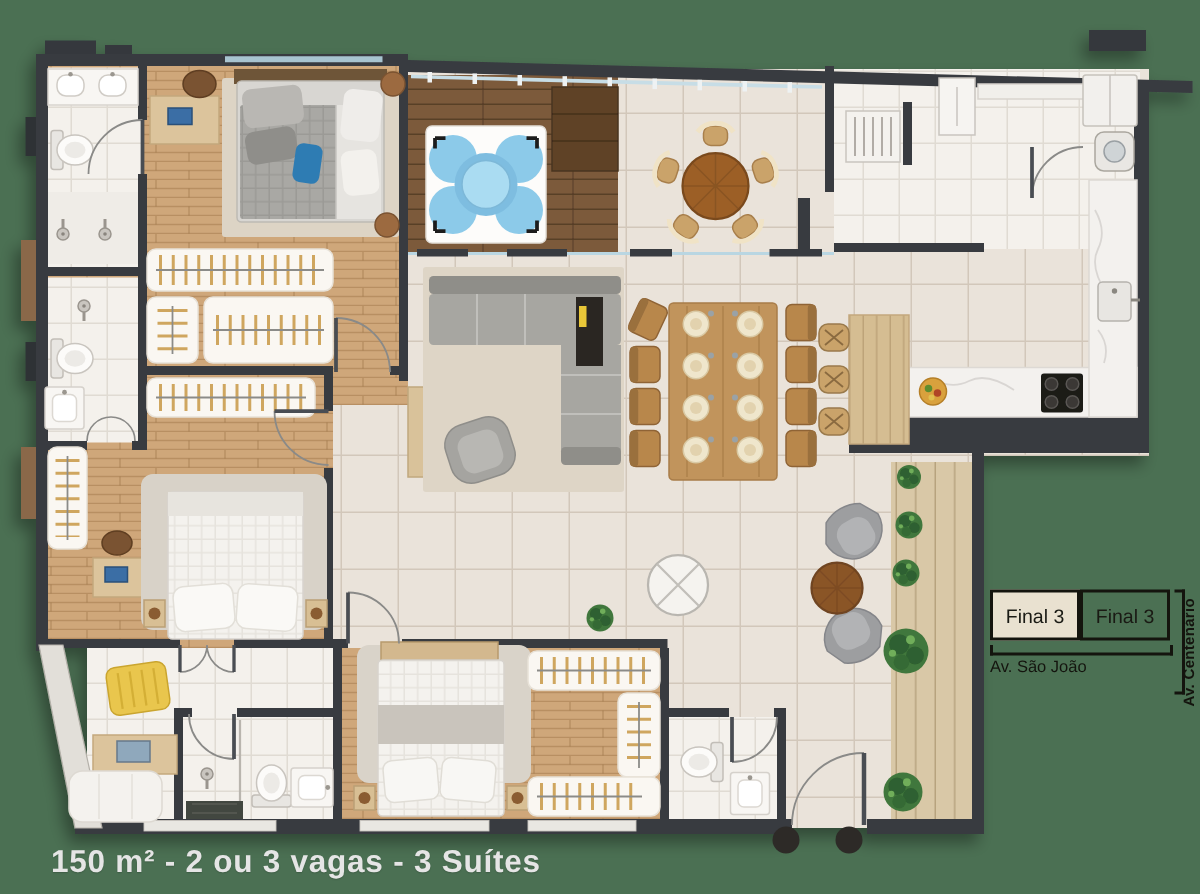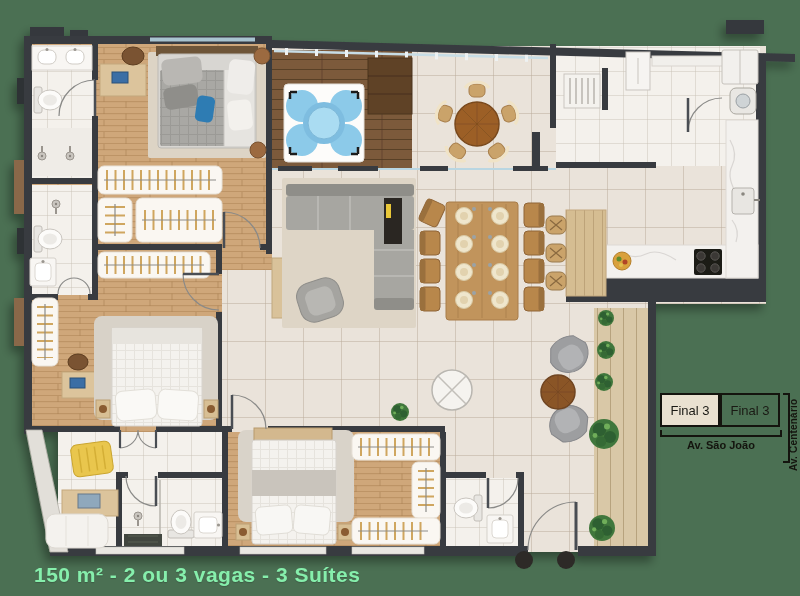--- a/index.html
+++ b/index.html
@@ -1,28 +1,28 @@
 <!DOCTYPE html>
 <html><head>
 <meta charset="utf-8">
 <style>
   html,body{margin:0;padding:0;}
   .stage{position:relative;width:800px;height:596px;background:#4b7053;overflow:hidden;
          font-family:"Liberation Sans",sans-serif;}
   .stage svg{position:absolute;left:0;top:0;}
   .caption{position:absolute;left:34px;top:563px;font-size:21px;letter-spacing:.5px;
-           color:#86efac;font-weight:bold;text-shadow:0 1px 1px rgba(0,0,0,.18);}
+           color:#e5e5e5;font-weight:bold;text-shadow:0 1px 1px rgba(0,0,0,.18);}
   .legend{position:absolute;left:660px;top:393px;width:145px;color:#14140e;}
   .legend-grid{display:grid;grid-template-columns:60px 60px;grid-auto-rows:34px;}
   .cell{box-sizing:border-box;border:2px solid #14140e;display:flex;align-items:center;
         justify-content:center;font-size:13px;color:#1a1a14;background:transparent;}
   .cell.highlight{background:#e9e1d0;}
   .street-bottom-line{width:118px;height:5px;border-bottom:2px solid #14140e;
         border-left:2px solid #14140e;border-right:2px solid #14140e;margin-top:3px;}
-  .street-bottom{width:122px;text-align:center;font-size:11px;font-weight:bold;margin-top:2px;}
+  .street-bottom{width:122px;font-size:11px;font-weight:normal;margin-top:2px;}
   .street-right-line{position:absolute;left:123px;top:0;height:66px;width:5px;
         border-right:2px solid #14140e;border-top:2px solid #14140e;border-bottom:2px solid #14140e;}
   .street-right{position:absolute;left:129px;top:-6px;height:84px;width:12px;
         writing-mode:vertical-rl;transform:rotate(180deg);font-size:10px;font-weight:bold;
         line-height:10px;letter-spacing:.2px;white-space:nowrap;}
 </style>
 </head>
 <body>
 
 <div class="stage">

